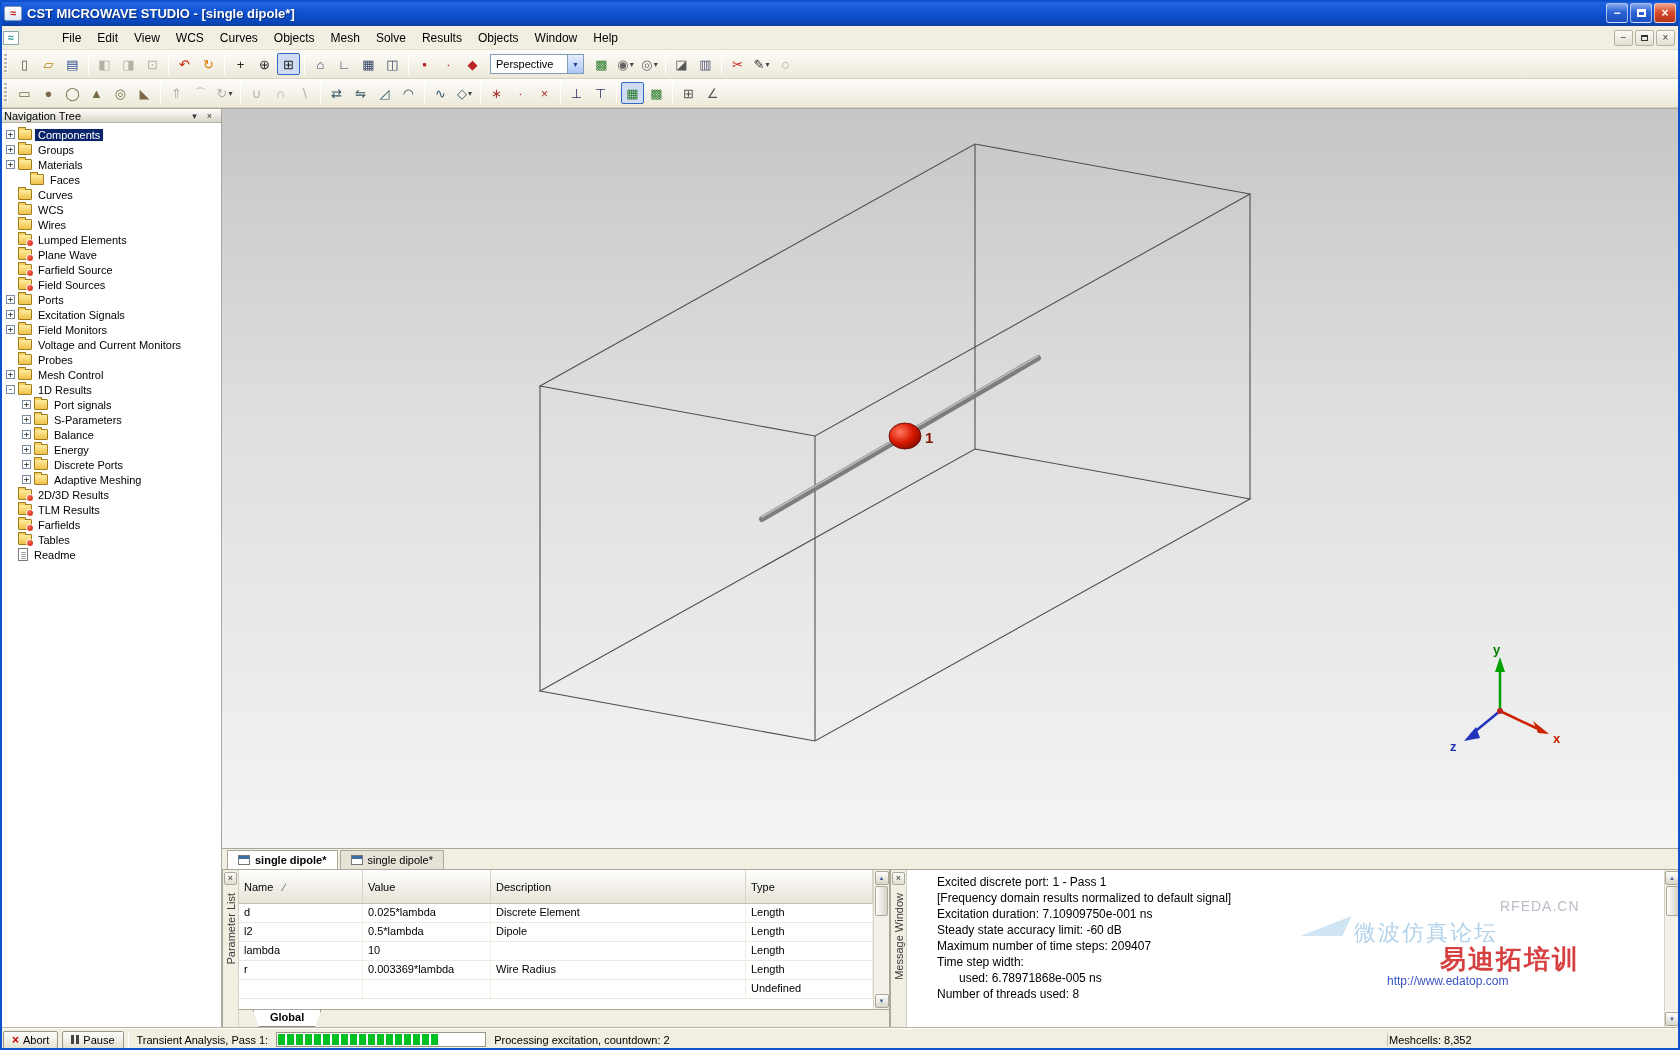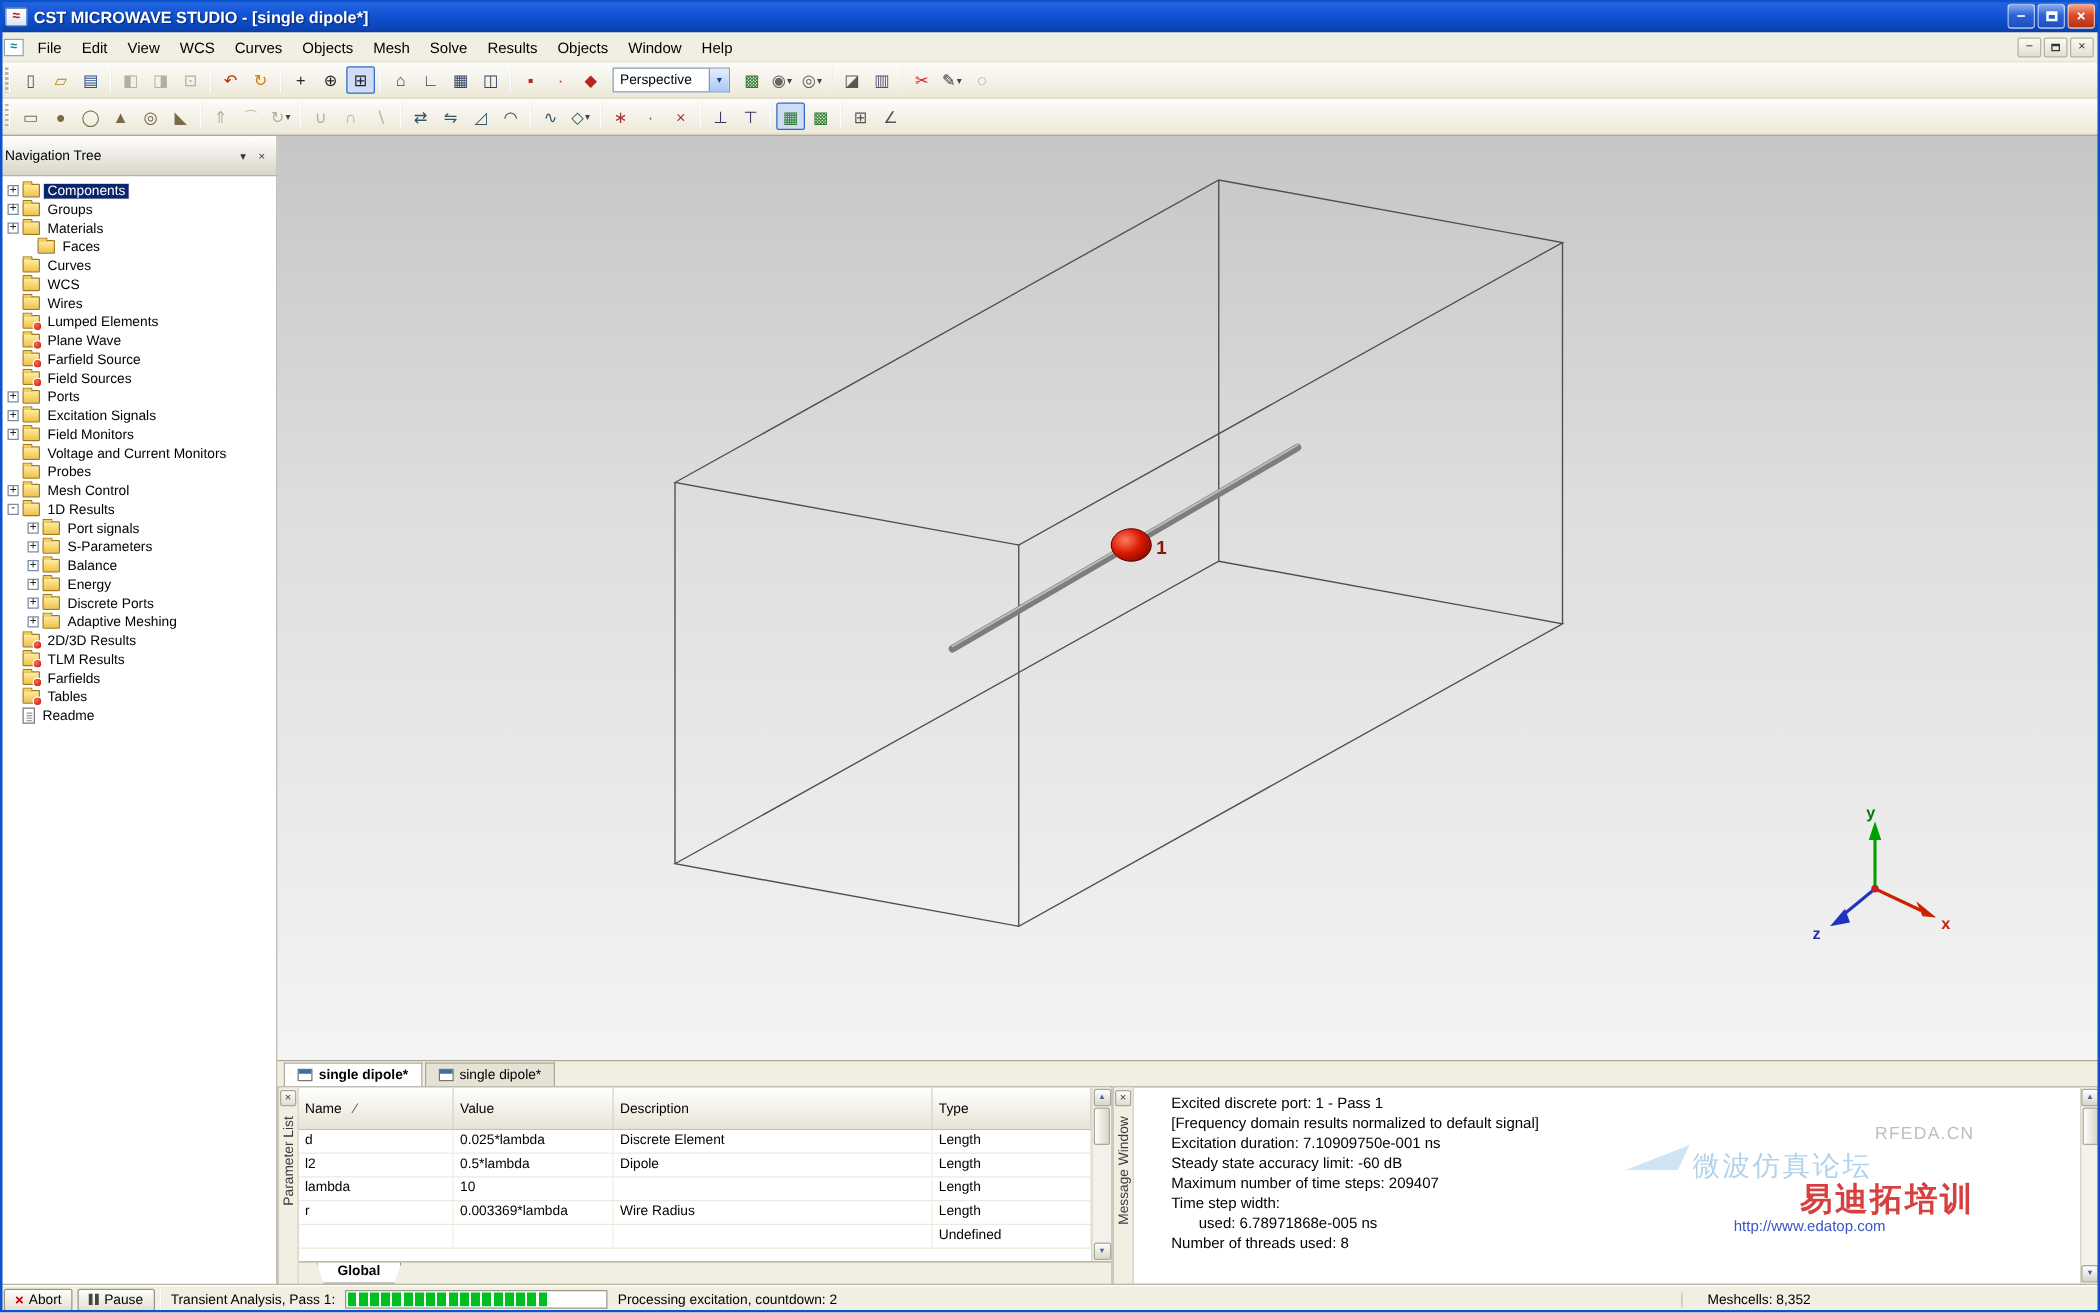--- a/index.html
+++ b/index.html
@@ -52,21 +52,21 @@
   .dd{font-size:8px;color:#444;margin-left:1px;}
   .tsep{width:1px;height:20px;background:#c6c2b2;border-right:1px solid #fff;margin:0 3px;flex:none;}
   .combo{width:94px;height:20px;background:#fff;border:1px solid #7f9db9;display:flex;align-items:center;margin:0 5px;}
   .combo-text{flex:1;font-size:11px;padding-left:5px;white-space:nowrap;}
   .combo-btn{width:16px;height:100%;background:linear-gradient(#e6eefd,#abc6f5);border-left:1px solid #7f9db9;
     display:flex;align-items:center;justify-content:center;font-size:7px;color:#1c3f8e;}
 
   
   .navtree{position:absolute;left:0;top:108px;width:222px;height:920px;background:#fff;
     border-right:1px solid #aca899;border-top:1px solid #aca899;}
-  .nav-header{height:32px;background:linear-gradient(#ffffff,#d9d5c9);border-bottom:1px solid #b8b4a4;
+  .nav-header{height:14px;background:linear-gradient(#ffffff,#d9d5c9);border-bottom:1px solid #b8b4a4;
     display:flex;align-items:center;font-size:11px;padding:0 4px;}
   .nav-header .hdr-label{flex:1;}
   .nh-btn{width:15px;height:13px;display:flex;align-items:center;justify-content:center;font-size:9px;
     color:#333;border:1px solid transparent;}
   #tree{padding-top:4px;}
   .tree-item{height:15px;display:flex;align-items:center;font-size:11px;white-space:nowrap;cursor:default;}
   .expand{width:9px;height:9px;flex:none;border:1px solid #7c8ca0;background:#fff;font-size:9px;line-height:7px;
     text-align:center;color:#222;font-family:"DejaVu Sans Mono",monospace;margin-left:2px;}
   .expand.none{visibility:hidden;}
   .ticon{width:14px;height:11px;flex:none;margin:0 3px 0 3px;position:relative;
@@ -143,40 +143,40 @@
     border-top:1px solid #ffffff;box-shadow:0 -1px 0 #b8b4a4;display:flex;align-items:center;gap:4px;padding:0 3px;}
   .sb-btn{height:18px;display:flex;align-items:center;gap:4px;padding:0 8px;font-size:11px;
     background:linear-gradient(#fdfdfb,#e4e1d2);border:1px solid #9a9687;border-radius:2px;}
   .abort-x{color:#c00;font-weight:bold;font-size:12px;}
   .pause-icon{display:inline-block;width:8px;height:9px;border-left:3px solid #444;border-right:3px solid #444;}
   .sb-div{width:1px;height:16px;background:#c4c0b0;border-right:1px solid #fff;}
   .sb-text{font-size:11px;padding:0 4px;white-space:nowrap;}
   .pbar{width:210px;height:15px;border:1px solid #9a9687;background:#fff;padding:1px;}
   .pfill{height:100%;background:repeating-linear-gradient(90deg,#00c020 0 7px,#ffffff 7px 9px);}
   .sb-msg{flex:1;}
-  .sb-right{width:332px;font-size:11px;white-space:nowrap;padding-left:20px;border-left:1px solid #c4c0b0;}
+  .sb-right{width:290px;font-size:11px;white-space:nowrap;padding-left:1px;border-left:1px solid #c4c0b0;}
 </style>
 </head>
 <body>
 
 <div class="frame"></div>
 
 <div class="titlebar">
   <span class="app-icon">≈</span>
   <span class="title">CST MICROWAVE STUDIO - [single dipole*]</span>
   <span class="win-btn">−</span>
   <span class="win-btn">
       <span class="restore-glyph"></span>
     </span>
   <span class="win-btn close">×</span>
 </div>
 
 <div class="menubar">
   <span class="child-icon">≈</span>
-  <div id="menu-list" style="display:flex;">
+  <div id="menu-list" style="display:flex;margin-left:32px;">
       <span class="menu-item">File</span>
       <span class="menu-item">Edit</span>
       <span class="menu-item">View</span>
       <span class="menu-item">WCS</span>
       <span class="menu-item">Curves</span>
       <span class="menu-item">Objects</span>
       <span class="menu-item">Mesh</span>
       <span class="menu-item">Solve</span>
       <span class="menu-item">Results</span>
       <span class="menu-item">Objects</span>

